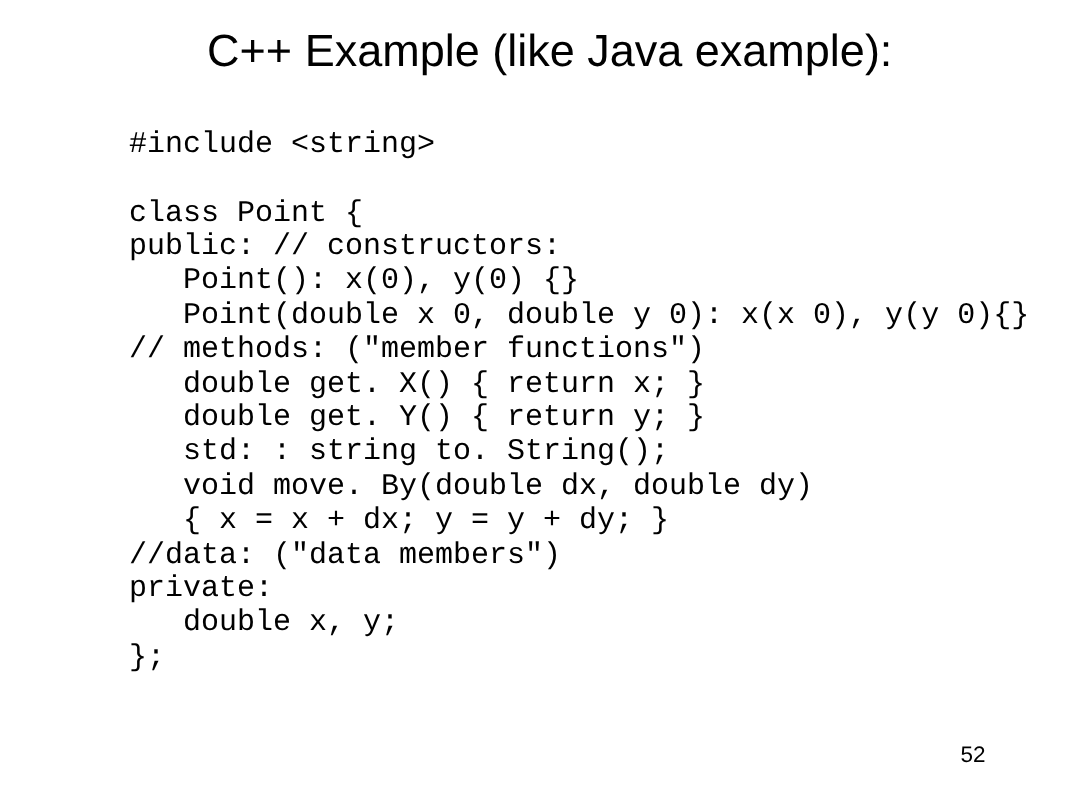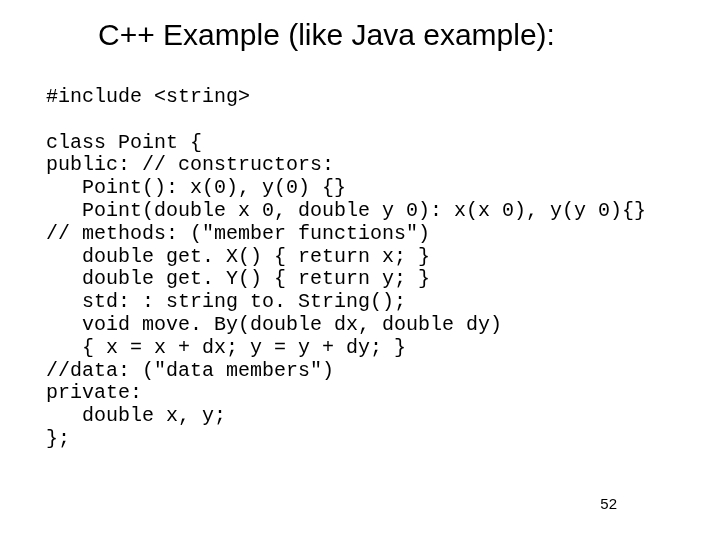--- a/index.html
+++ b/index.html
@@ -9,20 +9,21 @@
     height: 540px;
     background: #fff;
     font-family: Arial, Helvetica, sans-serif;
     color: #000;
   }
   .slide {
     width: 653px;
     height: 540px;
     position: relative;
     box-sizing: border-box;
+    margin-left: 40px;
   }
   .title {
     font-size: 30px;
     text-align: center;
     padding-top: 18px;
     padding-bottom: 8px;
     font-weight: normal;
     letter-spacing: 0px;
   }
   .code {

